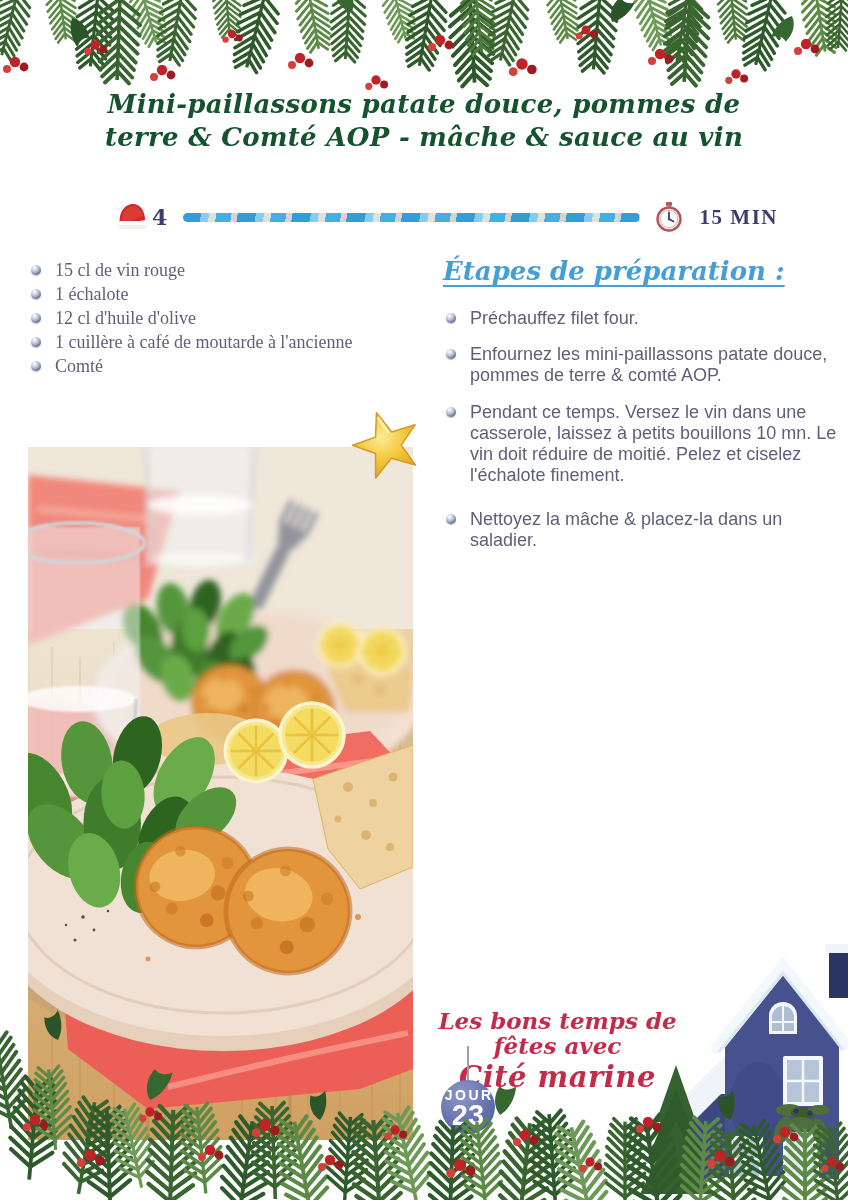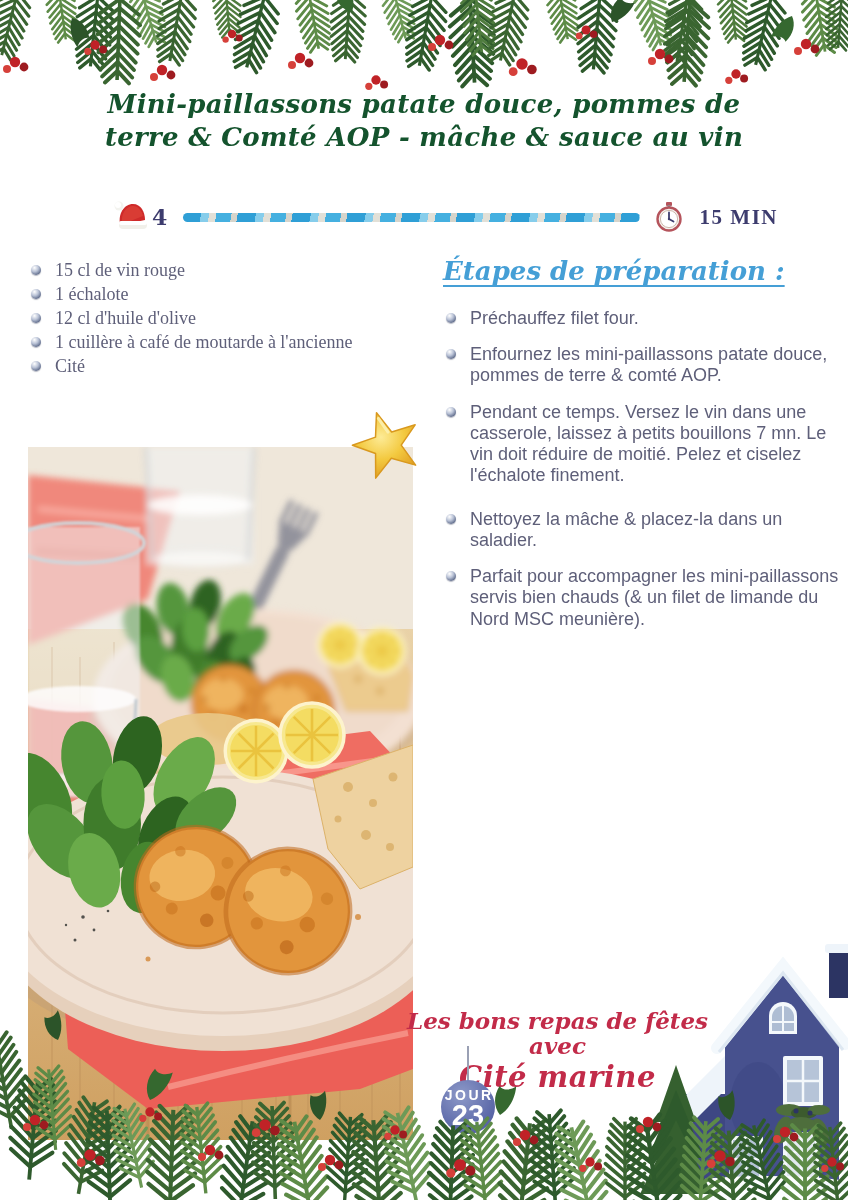--- a/index.html
+++ b/index.html
@@ -176,32 +176,31 @@
     </svg>
     <span class="time">15 MIN</span>
   </div>
 
   <div class="col-left">
     <ul class="blist ing">
       <li>15 cl de vin rouge</li>
       <li>1 échalote</li>
       <li>12 cl d'huile d'olive</li>
       <li>1 cuillère à café de moutarde à l'ancienne</li>
-      <li>Cité</li>
+      <li>Comté</li>
     </ul>
   </div>
 
   <div class="col-right">
     <h2 class="section">Étapes de préparation :</h2>
     <ul class="blist steps">
       <li>Préchauffez filet four.</li>
       <li>Enfournez les mini-paillassons patate douce, pommes de terre &amp; comté AOP.</li>
-      <li style="margin-bottom:22px;">Pendant ce temps. Versez le vin dans une casserole, laissez à petits bouillons 7 mn. Le vin doit réduire de moitié. Pelez et ciselez l'échalote finement.</li>
+      <li style="margin-bottom:22px;">Pendant ce temps. Versez le vin dans une casserole, laissez à petits bouillons 10 mn. Le vin doit réduire de moitié. Pelez et ciselez l'échalote finement.</li>
       <li>Nettoyez la mâche &amp; placez-la dans un saladier.</li>
-      <li>Parfait pour accompagner les mini-paillassons servis bien chauds (&amp; un filet de limande du Nord MSC meunière).</li>
     </ul>
   </div>
 
   <div class="photo">
     <svg width="385" height="693" viewBox="0 0 385 693">
       <defs>
         <linearGradient id="woodg" x1="0" y1="0" x2="0" y2="1">
           <stop offset="0" stop-color="#e9d2a8"></stop>
             <stop offset=".45" stop-color="#dcb883"></stop>
             <stop offset="1" stop-color="#cfa061"></stop>
@@ -299,21 +298,21 @@
   </div>
 
   <svg class="star" viewBox="0 0 84 84">
     <g transform="rotate(-18 42 42)">
       <path d="M42,8 L50.5,31 L75,31.5 L55.5,46.5 L63,70 L42,56 L21,70 L28.5,46.5 L9,31.5 L33.5,31 Z" fill="url(#goldg)" stroke="#d9991f" stroke-width="1.5" stroke-linejoin="round"></path>
       <path d="M42,14 L47,30" stroke="#fdf3b8" stroke-width="3" stroke-linecap="round" opacity=".8"></path>
     </g>
   </svg>
 
   <div class="tagline">
-    <div class="t1">Les bons repas de fêtes avec</div>
+    <div class="t1">Les bons temps de fêtes avec</div>
     <div class="brand">Cité marine</div>
   </div>
   <div class="bauble-string"></div>
   <div class="bauble">
     <div class="jour">JOUR</div>
     <div class="num">23</div>
   </div>
 
   <svg class="house" viewBox="0 0 165 256">
     <rect x="2" y="150" width="44" height="92" fill="#3e4783"></rect>

